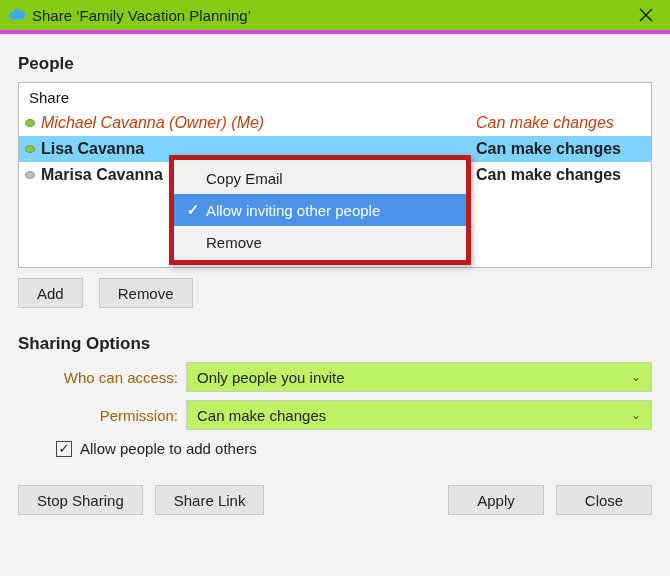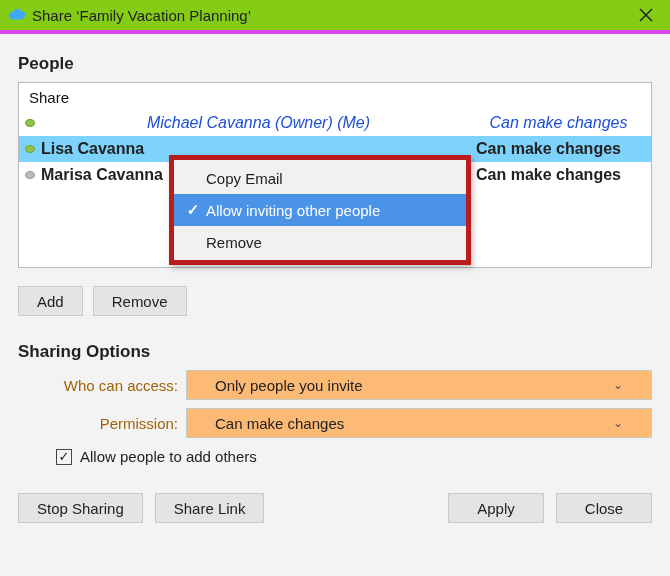--- a/index.html
+++ b/index.html
@@ -48,21 +48,21 @@
   }
   .col-person { flex: 1; }
   .col-perm { width: 165px; }
   .row {
     display: flex;
     align-items: center;
     padding: 2px 10px 2px 6px;
     font-size: 16px;
     line-height: 22px;
   }
-  .row-owner { color: #1d4ed8; font-style: italic; text-align: center; }
+  .row-owner { color: #c2410c; font-style: italic; }
   .row-selected { background: #7dd3fc; }
   .row-bold { font-weight: 700; }
   .status-dot {
     width: 10px; height: 10px; border-radius: 50%;
     margin-right: 6px;
     flex: 0 0 10px;
   }
   .dot-green { background: #8ac24a; border: 1px solid #6fa82e; width:8px; height:8px; }
   .dot-grey  { background: #bdbdbd; border: 1px solid #9a9a9a; width:8px; height:8px; }
   .row .name { flex: 1; }
@@ -101,39 +101,39 @@
     display: inline-flex; align-items: center; justify-content: center;
     height: 30px;
     padding: 0 18px;
     background: #e4e4e4;
     border: 1px solid #c9c9c9;
     font-size: 15px;
     color: #222;
     cursor: pointer;
     user-select: none;
   }
-  .btn-row { margin-top: 18px; display: flex; gap: 10px; }
+  .btn-row { margin-top: 10px; display: flex; gap: 16px; }
 
   .options { margin-top: 26px; }
   .opt-row {
     display: flex; align-items: center;
     margin: 8px 0;
   }
   .opt-row label.left {
     width: 168px; text-align: right;
     padding-right: 8px;
     font-size: 15px; color: #a16207;
   }
   .select {
     flex: 1;
     height: 30px;
-    background: #fdba74;
+    background: #bef264;
     border: 1px solid #c9c9c9;
     display: flex; align-items: center; justify-content: space-between;
-    padding: 0 28px;
+    padding: 0 10px;
     font-size: 15px;
     cursor: pointer;
   }
   .chev { color: #555; font-size: 12px; }
   .checkbox-row {
     display: flex; align-items: center;
     margin: 10px 0 0 38px;
     font-size: 15px;
   }
   .checkbox {

